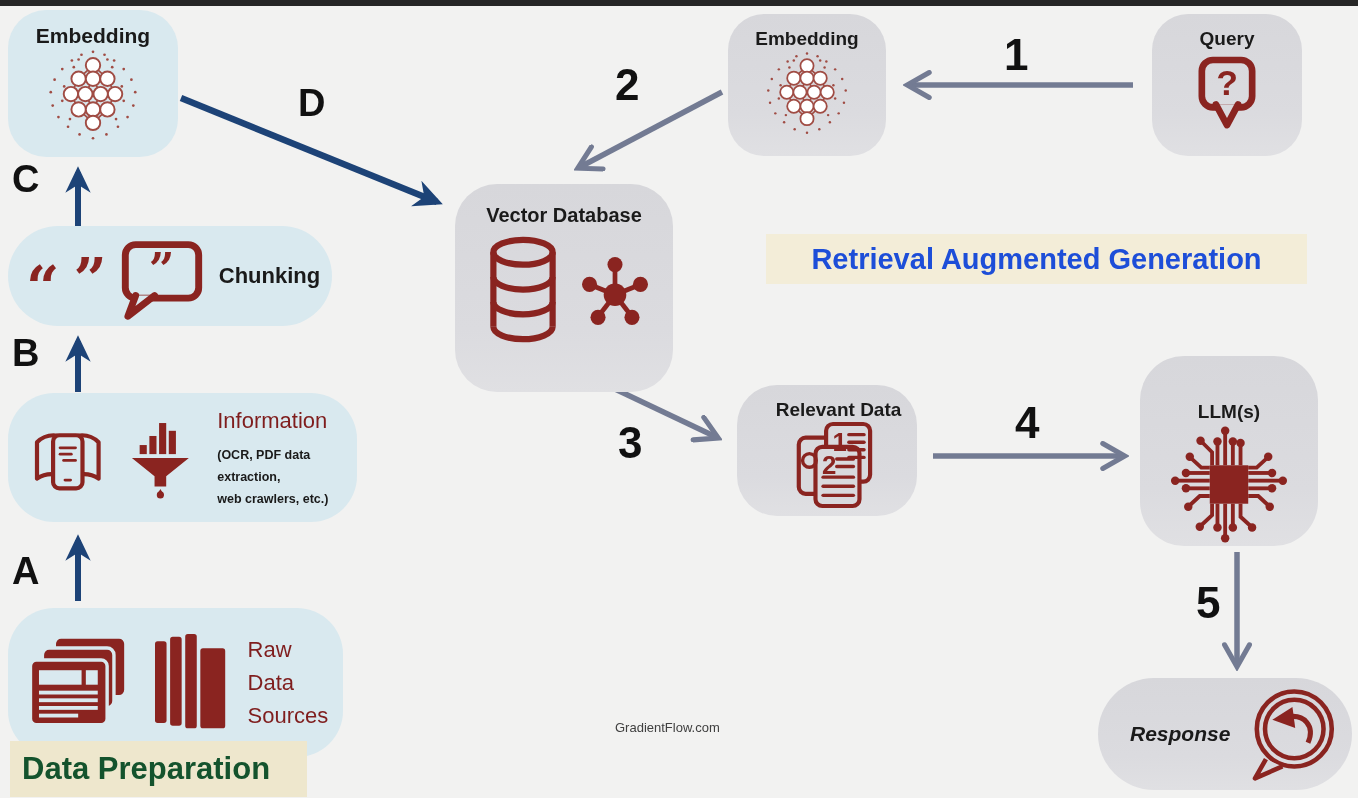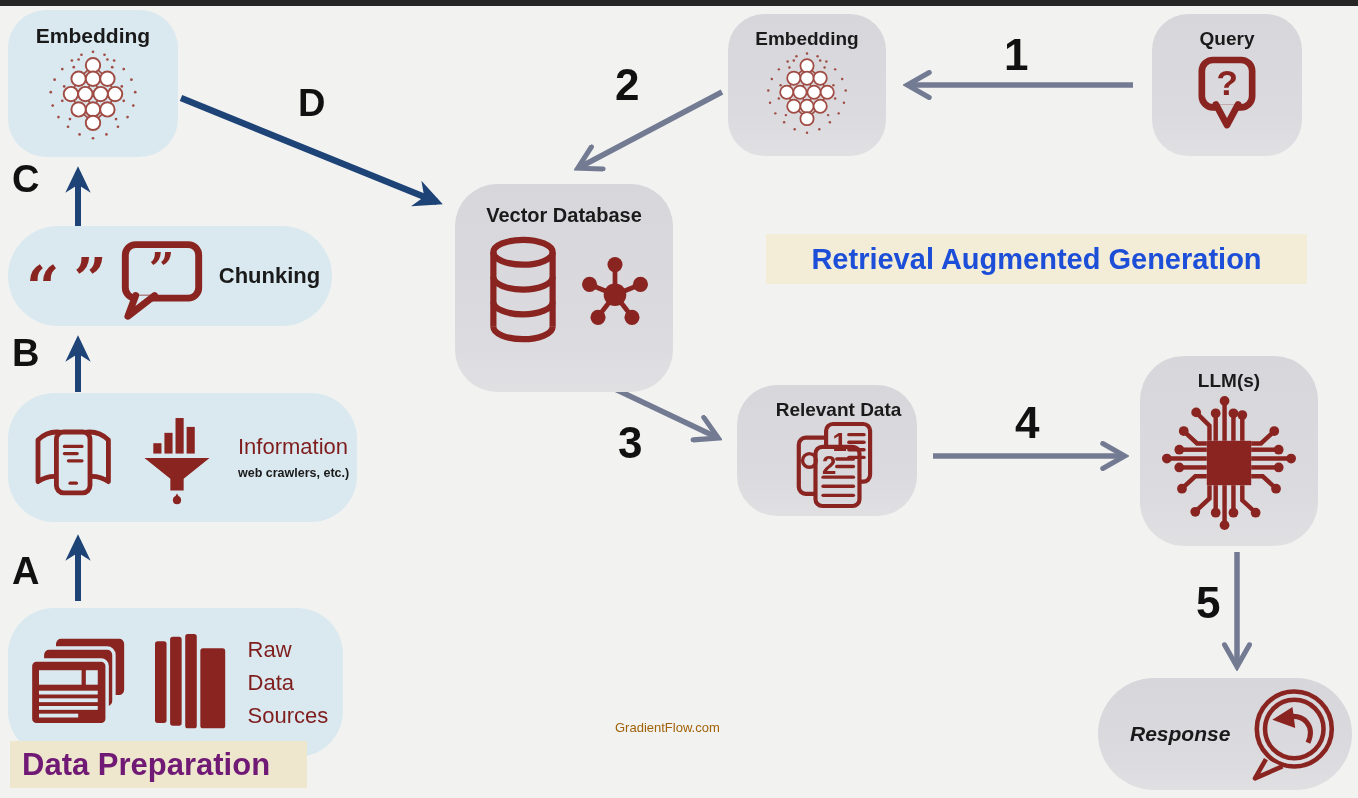--- a/index.html
+++ b/index.html
@@ -13,24 +13,24 @@
   #topbar{left:0;top:0;width:1358px;height:6px;background:#262626;}
   .node{position:absolute;z-index:2;box-sizing:border-box;}
   .blue{background:#d9e9ef;}
   .gray{background:linear-gradient(180deg,#d7d7db 0%,#dbdbdf 70%,#e0e0e3 100%);}
   .node-title{font-weight:bold;color:#1a1a1a;}
   .col{display:flex;flex-direction:column;align-items:center;}
   .row{display:flex;flex-direction:row;align-items:center;}
   .step-letter{position:absolute;z-index:3;font-weight:bold;font-size:38px;color:#111;}
   .step-num{position:absolute;z-index:3;font-weight:bold;font-size:44px;color:#111;}
   .banner{position:absolute;z-index:2;font-weight:bold;display:flex;align-items:center;}
-  #banner-dataprep{left:10px;top:741px;width:297px;height:47px;background:#eee7cd;font-size:31px;padding-left:12px;box-sizing:border-box;color:#701a75;}
+  #banner-dataprep{left:10px;top:741px;width:297px;height:56px;background:#eee7cd;font-size:31px;padding-left:12px;box-sizing:border-box;color:#14532d;}
   #banner-rag{left:766px;top:234px;width:541px;height:50px;background:#f3edd8;font-size:29px;justify-content:center;color:#1d4ed8;}
   #arrows{position:absolute;left:0;top:0;width:1358px;height:798px;z-index:1;pointer-events:none;}
-  #watermark{left:615px;top:720px;font-size:13px;color:#a16207;z-index:2;}
+  #watermark{left:615px;top:720px;font-size:13px;color:#404040;z-index:2;}
   .quote{font-family:"DejaVu Serif",serif;font-weight:bold;color:#8a2420;font-size:58px;line-height:0.4;}
   .note{font-weight:bold;font-size:12.5px;color:#1a1a1a;line-height:1.75;}
   .big-label{font-weight:normal;font-size:22px;color:#7f1d1d;line-height:1.5;}
 </style>
 </head>
 <body>
 
 <div id="canvas">
   <div id="topbar" class="abs"></div>
 
@@ -162,20 +162,21 @@
         <rect x="33" y="30" width="11" height="28"></rect>
         <rect x="48" y="10" width="11" height="48"></rect>
         <rect x="63" y="22" width="11" height="36"></rect>
         <path d="M6,64 H94 L59,92 V108 H41 V92 Z"></path>
         <path d="M50,112 L44.5,121 A6,6 0 0 0 55.5,121 Z"></path>
         <circle cx="50" cy="121" r="5.5"></circle>
       </g>
     </svg>
     <div style="margin-left:24px;">
       <div class="big-label">Information</div>
+      <div class="note" style="margin-top:8px;">(OCR, PDF data extraction,</div>
       <div class="note">web crawlers, etc.)</div>
     </div>
   </div>
 
   <div class="node blue row" style="left:8px;top:608px;width:335px;height:149px;border-radius:46px;padding-left:20px;">
     <svg width="118" height="92" viewBox="0 0 135 108">
       <rect x="30" y="0" width="84" height="70" rx="8" fill="#8a2420" stroke="#d9e9ef" stroke-width="4"></rect>
       <rect x="16" y="13" width="84" height="70" rx="8" fill="#8a2420" stroke="#d9e9ef" stroke-width="4"></rect>
       <rect x="2" y="27" width="90" height="76" rx="7" fill="#8a2420" stroke="#d9e9ef" stroke-width="4"></rect>
       <g fill="#d9e9ef">
@@ -335,21 +336,21 @@
         <line x1="44" y1="86" x2="84" y2="86"></line>
         <line x1="44" y1="98" x2="84" y2="98"></line>
       </g>
       <circle cx="26" cy="52" r="9" fill="none" stroke="#8a2420" stroke-width="4.5"></circle>
       <text x="66" y="40" text-anchor="middle" font-size="34" font-weight="bold" fill="#8a2420" font-family="Liberation Sans, sans-serif">1</text>
       <text x="52" y="70" text-anchor="middle" font-size="34" font-weight="bold" fill="#8a2420" font-family="Liberation Sans, sans-serif">2</text>
     </svg>
   </div>
 
   <div class="node gray col" style="left:1140px;top:356px;width:178px;height:190px;border-radius:44px;padding-top:14px;">
-    <div class="node-title" style="font-size:19px;">LLM(s)</div>
+    <div class="node-title" style="font-size:19px;margin-top:31px;">LLM(s)</div>
     <svg width="142" height="142" viewBox="0 0 160 160">
       <g stroke="#8a2420" stroke-width="5" fill="none">
         <path d="M65,55 V28"></path>
           <path d="M75,55 V14"></path>
           <path d="M85,55 V28"></path>
           <path d="M95,55 V30"></path>
           <path d="M58,55 V38 L46,26"></path>
         <path d="M105,65 H132"></path>
           <path d="M105,75 H146"></path>
           <path d="M105,85 H132"></path>

